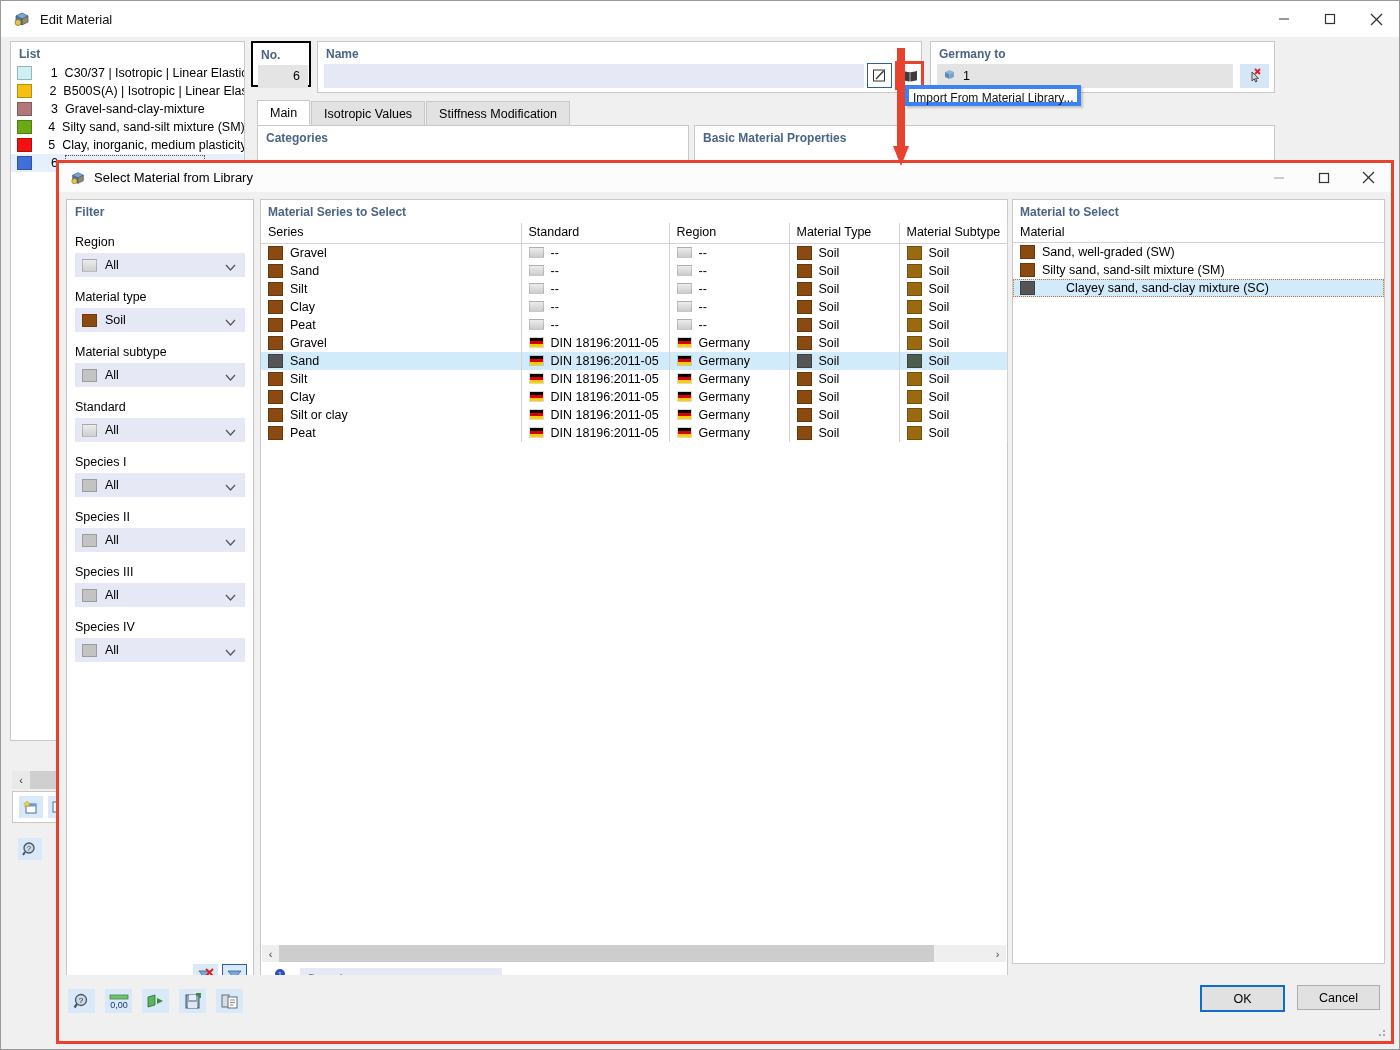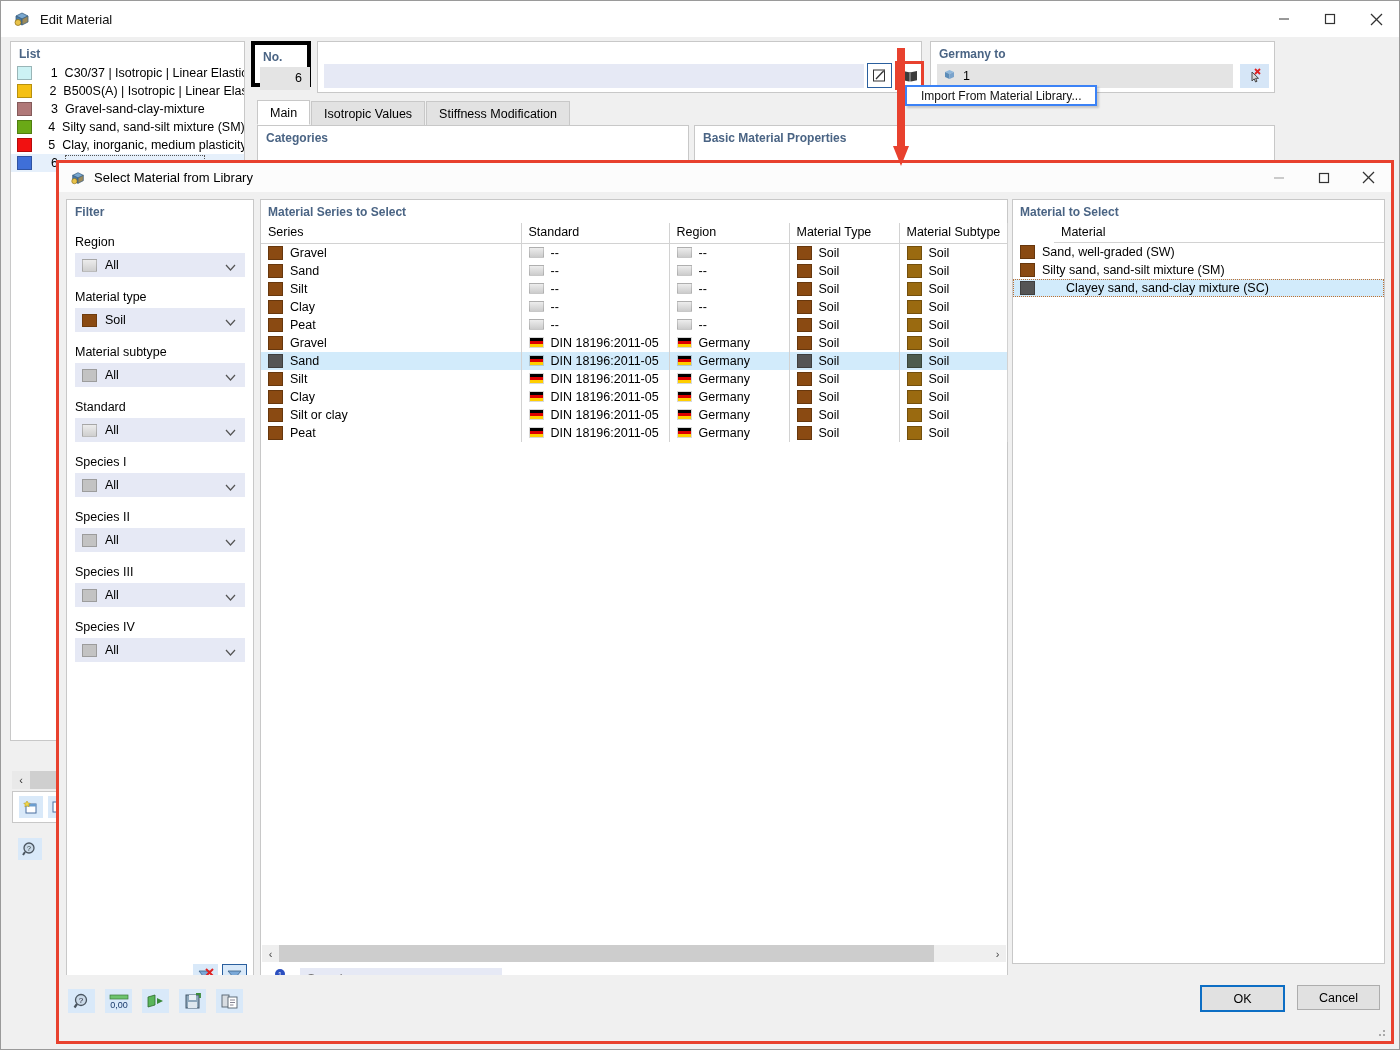--- a/index.html
+++ b/index.html
@@ -40,21 +40,21 @@
   }
   .panel-cap { color: #4a6484; font-weight: bold; font-size: 12px; padding: 5px 8px 3px 8px; }
   .list-row { display: flex; align-items: center; height: 18px; padding-left: 6px; font-size: 12.5px; }
   .list-row.sel { background: #e6f0fb; }
   .sw { width: 15px; height: 14px; flex: 0 0 15px; border: 1px solid rgba(0,0,0,.25); }
   .list-num { width: 20px; text-align: right; margin-left: 6px; margin-right: 7px; }
   .list-txt { white-space: nowrap; overflow: hidden; }
   .dotted-sel { outline: 1px dotted #555; outline-offset: -1px; }
 
   
-  .no-box { position: absolute; left: 250px; top: 4px; width: 60px; height: 46px; background: #fff; border: 4px solid #000000; }
+  .no-box { position: absolute; left: 250px; top: 4px; width: 60px; height: 46px; background: #fff; border: 2px solid #000000; }
   .no-field { position: absolute; left: 5px; top: 22px; width: 50px; height: 23px; background: #e4e4e4; border: 1px solid #e4e4e4; text-align: right; padding-right: 7px; line-height: 21px; font-size: 12.5px; }
   .name-box { position: absolute; left: 316px; top: 4px; width: 605px; height: 52px; background: #fff; border: 1px solid #c8c8c8; }
   .name-field { position: absolute; left: 6px; top: 22px; width: 540px; height: 24px; background: #e6e9f5; border: 1px solid #e6e9f5; }
   .mini-btn { position: absolute; width: 25px; height: 25px; display:flex; align-items:center; justify-content:center; background:#fff; }
   .mini-btn.edit { left: 549px; top: 21px; border: 1px solid #2a5f9e; }
   .mini-btn.book { left: 579px; top: 21px; }
   .book-hl { position: absolute; left: 577px; top: 19px; width: 29px; height: 29px; border: 3px solid #e8412e; }
 
   .assigned-box { position: absolute; left: 929px; top: 4px; width: 345px; height: 52px; background: #fff; border: 1px solid #c8c8c8; }
   .assigned-field { position: absolute; left: 6px; top: 22px; width: 296px; height: 24px; background: #e4e4e4; display:flex; align-items:center; padding-left:6px; }
@@ -71,22 +71,22 @@
   
   .vstrip-scroll { position: absolute; left: 11px; top: 734px; width: 234px; height: 18px; background: #cfcfcf; display:flex; align-items:center; }
   .vstrip-arrow { width: 18px; height: 18px; background: #e9e9e9; display:flex; align-items:center; justify-content:center; font-size: 11px; color:#333; }
   .icon-strip { position: absolute; left: 11px; top: 754px; width: 234px; height: 32px; background: #fff; border:1px solid #c8c8c8; display:flex; align-items:center; padding-left: 6px; gap: 5px; }
   .icon-strip2 { position: absolute; left: 11px; top: 796px; width: 234px; height: 32px; display:flex; align-items:center; padding-left: 6px; gap: 14px; }
   .ibtn { width: 24px; height: 22px; background: #d9e9f9; display:flex; align-items:center; justify-content:center; }
 
   
   .tooltip {
     position: absolute; left: 905px; top: 85px; height: 21px;
-    background: #fff; border: 2px solid #3b82f6; font-size: 12px;
-    padding: 0 14px; line-height: 19px; color: #111; white-space: nowrap;
+    background: #fff; border: 4px solid #3b82f6; font-size: 12px;
+    padding: 0 4px; line-height: 19px; color: #111; white-space: nowrap;
     box-shadow: 2px 2px 2px rgba(0,0,0,.18);
     z-index: 30;
   }
   
   .red-arrow { position: absolute; left: 893px; top: 48px; width: 16px; height: 118px; z-index: 25; }
 
   
   .callout {
     position: absolute; left: 56px; top: 160px; width: 1338px; height: 884px;
     border: 3px solid #e8412e;
@@ -141,21 +141,21 @@
   .flag i { display: block; height: 33.3%; }
   .hscroll { position: absolute; left: 1px; right: 1px; bottom: 33px; height: 17px; background: #efefef; display: flex; align-items: center; }
   .hs-arrow { width: 17px; height: 17px; display:flex; align-items:center; justify-content:center; font-size: 11px; color: #444; }
   .hs-thumb { height: 17px; background: #cdcdcd; }
   .search-row { position: absolute; left: 1px; right: 1px; bottom: 1px; height: 31px; background: #fff; display: flex; align-items: center; padding-left: 8px; }
   .search-icon { width: 22px; height: 21px; position: relative; margin-right: 8px; }
   .search-input { width: 202px; height: 21px; background: #e6e9f5; border: 1px solid #e6e9f5; font-size: 12.5px; color: #666; padding-left: 6px; line-height: 19px; }
 
   
   .mts-panel { position: absolute; left: 953px; top: 7px; width: 373px; height: 765px; background: #fff; border: 1px solid #c8c8c8; }
-  .mts-head { font-size: 12.5px; padding: 2px 0 4px 7px; border-bottom: 1px solid #d2d2d2; height: 20px; margin-left: 41px; }
+  .mts-head { font-size: 12.5px; padding: 2px 0 4px 7px; border-bottom: 1px solid #d2d2d2; height: 20px; }
   .mts-row { display: flex; align-items: center; height: 18px; padding-left: 7px; font-size: 12.5px; }
   .mts-row.sel { background: #d2ebfb; gap: 24px; }
   .mts-row .sw { margin-right: 7px; }
 
   
   .modal-bottom { position: absolute; left: 0; right: 0; bottom: 0; height: 66px; background: #f0f0f0; }
   .bottom-icons { position: absolute; left: 9px; top: 14px; display: flex; gap: 10px; }
   .bibtn { width: 27px; height: 24px; background: #d9e9f9; display:flex; align-items:center; justify-content:center; }
   .dlg-btns { position: absolute; right: 11px; top: 10px; display: flex; gap: 12px; }
   .dbtn { width: 83px; height: 25px; background: #e1e1e1; border: 1px solid #adadad; font-size: 12.5px; display:flex; align-items:center; justify-content:center; }
@@ -264,20 +264,21 @@
         </span>
         <span style="font-size:11px;color:#333;">0</span>
       </div>
 
       <div class="no-box">
         <div class="panel-cap">No.</div>
         <div class="no-field">6</div>
       </div>
 
       <div class="name-box">
+        <div class="panel-cap">Name</div>
         <input class="name-field" type="text" value="" style="">
         <span class="mini-btn edit">
           <svg width="15" height="15" viewBox="0 0 15 15">
               <rect x="1.5" y="2" width="11" height="11" fill="none" stroke="#333" stroke-width="1"></rect>
               <line x1="4" y1="11" x2="11" y2="3.5" stroke="#333" stroke-width="1.3"></line>
               <path d="M10.5 3 L12.5 1.5 L13 3 L11 4.5 Z" fill="#555"></path>
             </svg>
         </span>
         <span class="mini-btn book">
           <svg width="16" height="14" viewBox="0 0 16 14">

